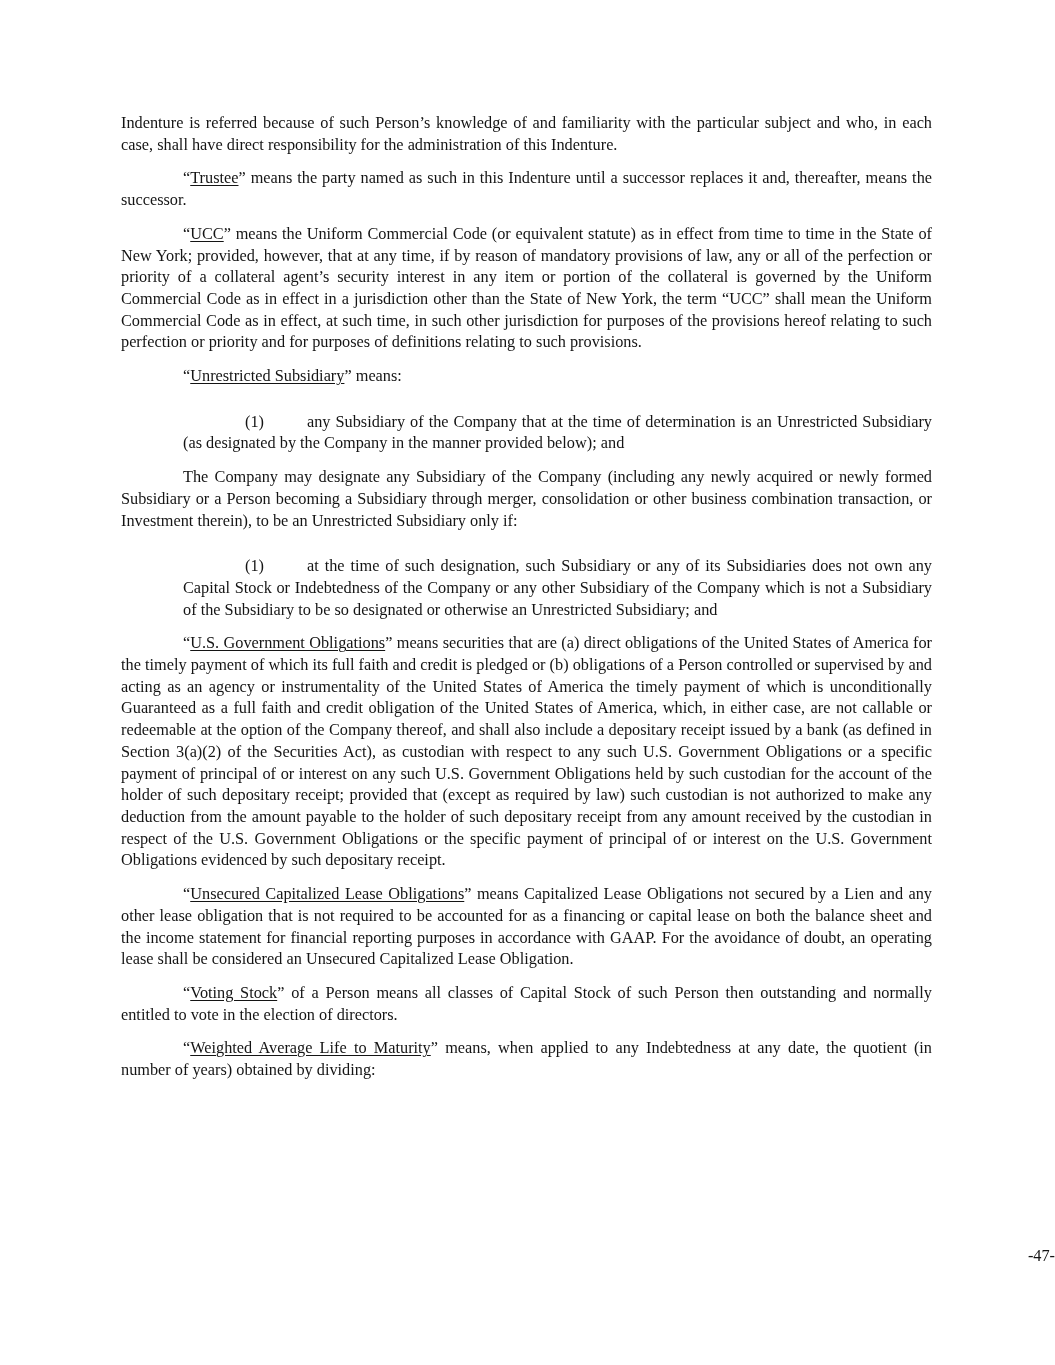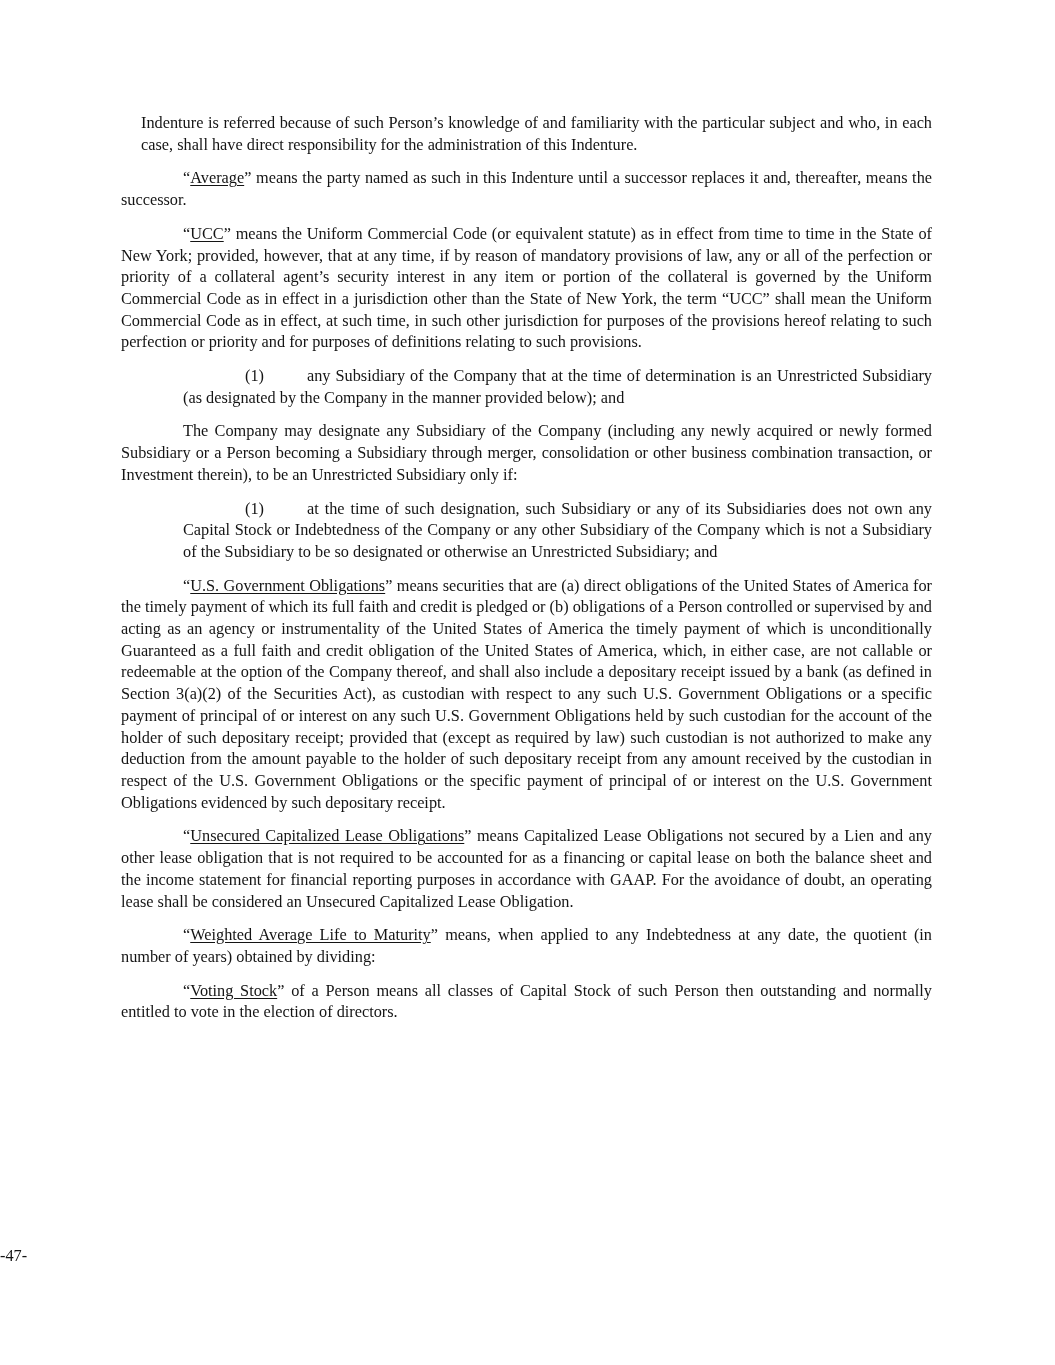--- a/index.html
+++ b/index.html
@@ -27,52 +27,52 @@
     width: 811px;
     font-size: 16.3px;
     line-height: 21.7px;
     text-align: justify;
   }
   .para {
     margin: 12px 0 0 0;
   }
   .para:first-child {
     margin-top: 0;
-    margin-left: 20px;
   }
   .indent { text-indent: 62px; }
   .flush  { text-indent: 0; }
-  .list   { margin-left: 62px; text-indent: 62px; }
+  .list   { margin-left: 62px; text-indent: 62px; margin-top: 24px; }
   .num {
     display: inline-block;
     width: 62px;
     text-indent: 0;
   }
   .u { text-decoration: underline; text-underline-offset: 2px; }
   .i { }
   .footer {
     position: absolute;
     top: 1246px;
     left: 0;
     width: 100%;
-    text-align: left;
+    text-align: right;
     font-size: 16.3px;
     color: #141414;
   }
 </style>
 </head>
 <body>
 
 <div class="page">
   <div class="doc-body">
       <p class="para flush"><span>Indenture is referred because of such Person’s knowledge of and familiarity with the particular subject and who, in each case, shall have direct responsibility for the administration of this Indenture.</span></p>
-      <p class="para indent"><span>“</span><span class="u">Average</span><span>” means the party named as such in this Indenture until a successor replaces it and, thereafter, means the successor.</span></p>
+      <p class="para indent"><span>“</span><span class="u">Trustee</span><span>” means the party named as such in this Indenture until a successor replaces it and, thereafter, means the successor.</span></p>
       <p class="para indent"><span>“</span><span class="u">UCC</span><span>” means the Uniform Commercial Code (or equivalent statute) as in effect from time to time in the State of New York; </span><span class="i">provided</span><span>, </span><span class="i">however</span><span>, that at any time, if by reason of mandatory provisions of law, any or all of the perfection or priority of a collateral agent’s security interest in any item or portion of the collateral is governed by the Uniform Commercial Code as in effect in a jurisdiction other than the State of New York, the term “UCC” shall mean the Uniform Commercial Code as in effect, at such time, in such other jurisdiction for purposes of the provisions hereof relating to such perfection or priority and for purposes of definitions relating to such provisions.</span></p>
+      <p class="para indent"><span>“</span><span class="u">Unrestricted Subsidiary</span><span>” means:</span></p>
       <p class="para list"><span class="num">(1)</span><span>any Subsidiary of the Company that at the time of determination is an Unrestricted Subsidiary (as designated by the Company in the manner provided below); and</span></p>
       <p class="para indent"><span>The Company may designate any Subsidiary of the Company (including any newly acquired or newly formed Subsidiary or a Person becoming a Subsidiary through merger, consolidation or other business combination transaction, or Investment therein), to be an Unrestricted Subsidiary only if:</span></p>
       <p class="para list"><span class="num">(1)</span><span>at the time of such designation, such Subsidiary or any of its Subsidiaries does not own any Capital Stock or Indebtedness of the Company or any other Subsidiary of the Company which is not a Subsidiary of the Subsidiary to be so designated or otherwise an Unrestricted Subsidiary; and</span></p>
       <p class="para indent"><span>“</span><span class="u">U.S. Government Obligations</span><span>” means securities that are (a) direct obligations of the United States of America for the timely payment of which its full faith and credit is pledged or (b) obligations of a Person controlled or supervised by and acting as an agency or instrumentality of the United States of America the timely payment of which is unconditionally Guaranteed as a full faith and credit obligation of the United States of America, which, in either case, are not callable or redeemable at the option of the Company thereof, and shall also include a depositary receipt issued by a bank (as defined in Section 3(a)(2) of the Securities Act), as custodian with respect to any such U.S. Government Obligations or a specific payment of principal of or interest on any such U.S. Government Obligations held by such custodian for the account of the holder of such depositary receipt; </span><span class="i">provided</span><span> that (except as required by law) such custodian is not authorized to make any deduction from the amount payable to the holder of such depositary receipt from any amount received by the custodian in respect of the U.S. Government Obligations or the specific payment of principal of or interest on the U.S. Government Obligations evidenced by such depositary receipt.</span></p>
       <p class="para indent"><span>“</span><span class="u">Unsecured Capitalized Lease Obligations</span><span>” means Capitalized Lease Obligations not secured by a Lien and any other lease obligation that is not required to be accounted for as a financing or capital lease on both the balance sheet and the income statement for financial reporting purposes in accordance with GAAP. For the avoidance of doubt, an operating lease shall be considered an Unsecured Capitalized Lease Obligation.</span></p>
+      <p class="para indent"><span>“</span><span class="u">Voting Stock</span><span>” of a Person means all classes of Capital Stock of such Person then outstanding and normally entitled to vote in the election of directors.</span></p>
       <p class="para indent"><span>“</span><span class="u">Weighted Average Life to Maturity</span><span>” means, when applied to any Indebtedness at any date, the quotient (in number of years) obtained by dividing:</span></p>
-      <p class="para indent"><span>“</span><span class="u">Voting Stock</span><span>” of a Person means all classes of Capital Stock of such Person then outstanding and normally entitled to vote in the election of directors.</span></p>
     </div>
   <div class="footer">-47-</div>
 </div>
 
 </body></html>

